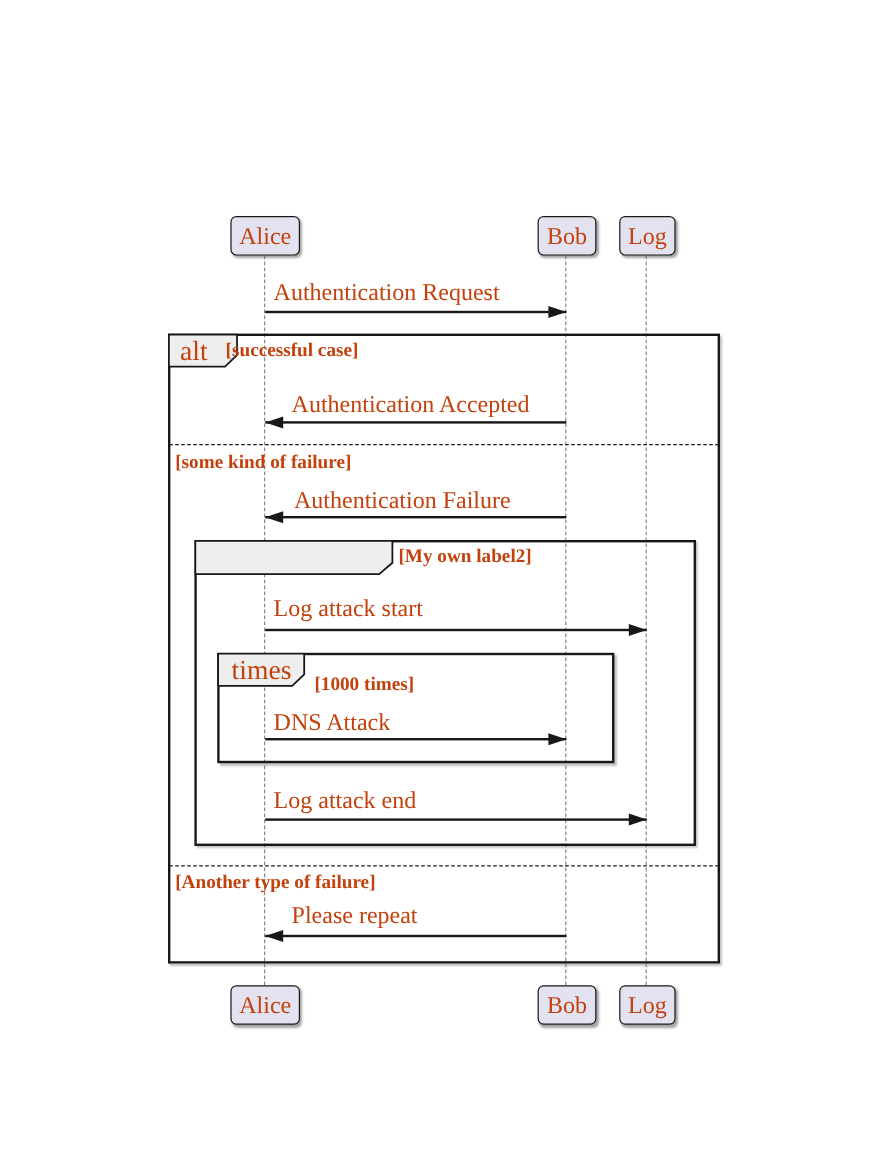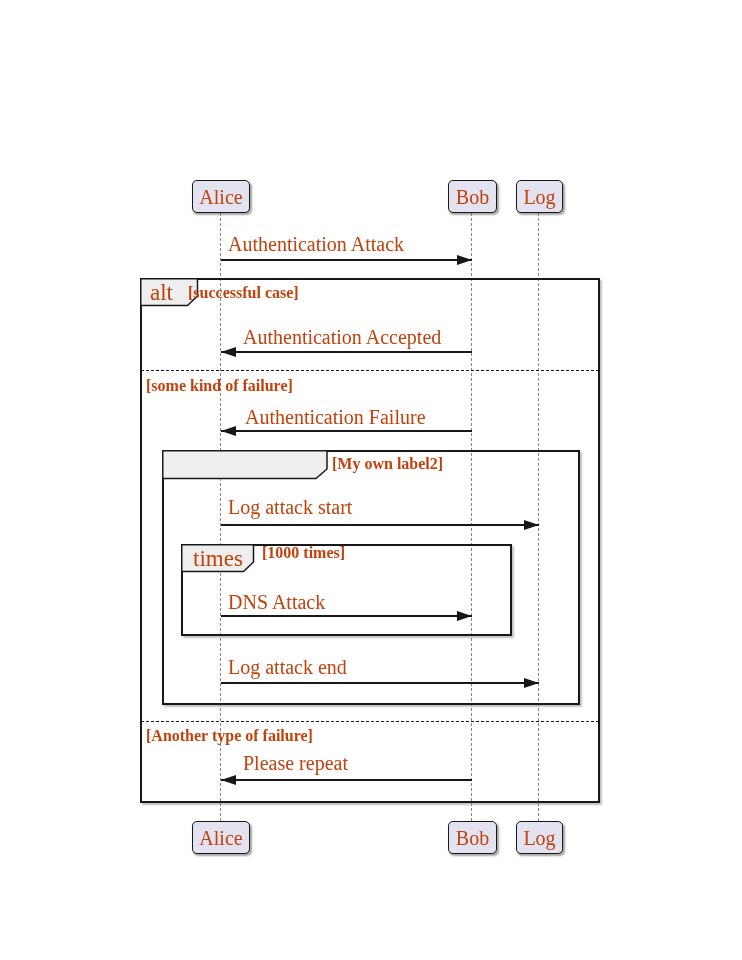--- a/index.html
+++ b/index.html
@@ -60,21 +60,21 @@
   #pentlab-alt  {left:140px;top:241px;}
   #pentlab-group{left:164px;top:413px;}
   #pentlab-loop {left:183px;top:507px;}
   .cond{
     position:absolute;
     font-weight:bold;font-size:16px;line-height:18px;
     white-space:nowrap;
   }
   #cond-alt  {left:188px;top:246px;}
   #cond-group{left:332px;top:417px;}
-  #cond-loop {left:262px;top:506px;}
+  #cond-loop {left:262px;top:524px;}
   #divlab-1  {left:146px;top:339px;}
   #divlab-2  {left:146px;top:689px;}
   
   .divider{
     position:absolute;left:141px;width:458px;height:0;
     border-top:1.5px dashed #181818;
   }
   #div-1{top:332px;}
   #div-2{top:683px;}
   
@@ -143,21 +143,21 @@
     <path d="M0.75,0.75 L72.5,0.75 L72.5,18 L62.5,27.5 L0.75,27.5 Z" fill="#EEEEEE" stroke="#181818" stroke-width="1.5"></path>
   </svg>
   <div class="pent-label" id="pentlab-loop">times</div>
   <div class="cond" id="cond-loop">[1000 times]</div>
 
   <div class="divider" id="div-1"></div>
   <div class="cond" id="divlab-1">[some kind of failure]</div>
   <div class="divider" id="div-2"></div>
   <div class="cond" id="divlab-2">[Another type of failure]</div>
 
-  <div class="msg-label" id="ml-1">Authentication Attack</div>
+  <div class="msg-label" id="ml-1">Authentication Request</div>
   <div class="msg-line" id="ma-1">
     <div class="head head-right"></div>
   </div>
 
   <div class="msg-label" id="ml-2">Authentication Accepted</div>
   <div class="msg-line" id="ma-2">
     <div class="head head-left"></div>
   </div>
 
   <div class="msg-label" id="ml-3">Authentication Failure</div>

